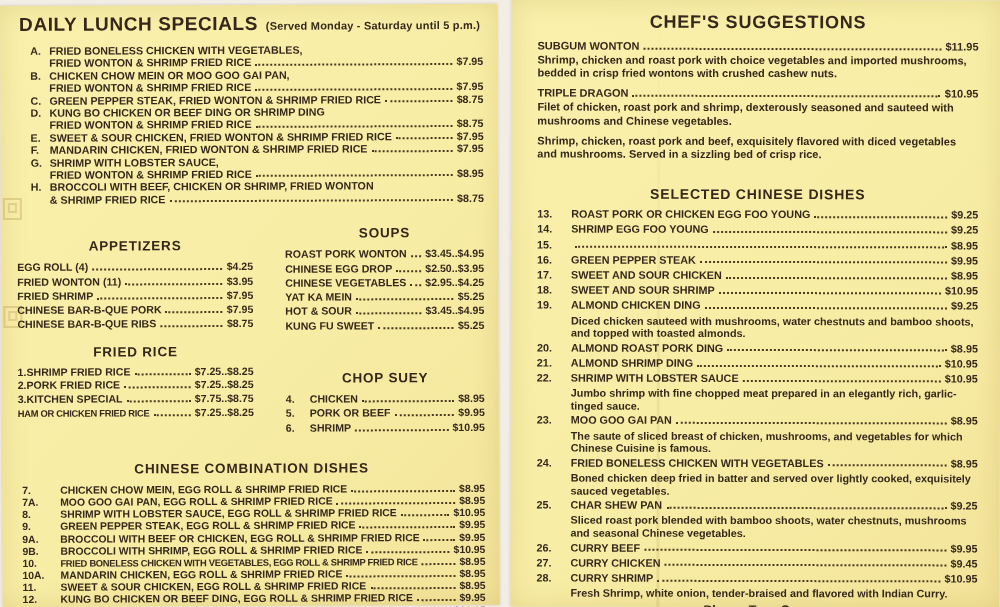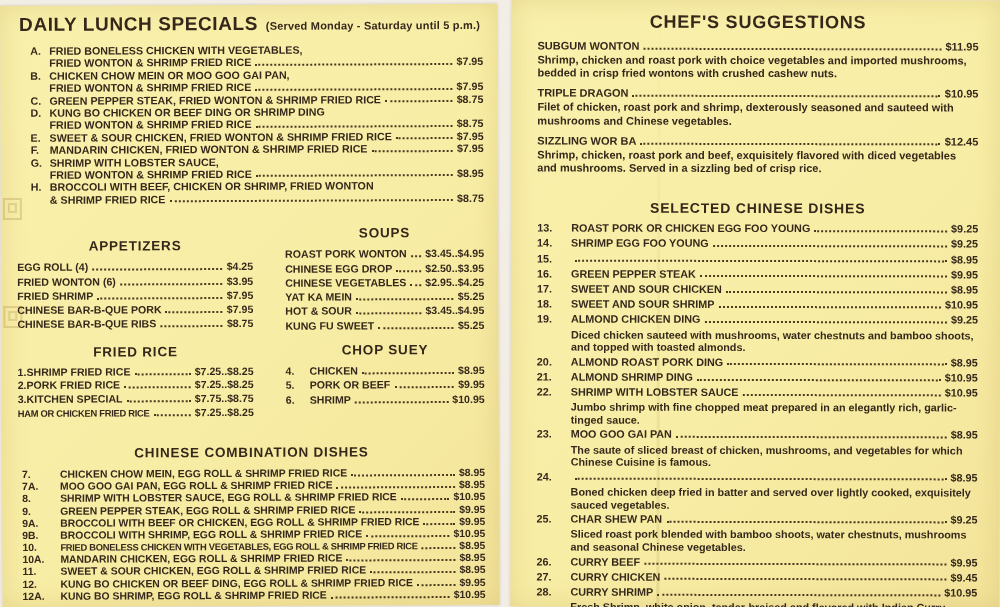--- a/index.html
+++ b/index.html
@@ -44,21 +44,21 @@
 
   
   .cols{display:grid;grid-template-columns:252px 1fr;margin-top:21px}
   .colL{padding-right:16px}
   .colR{padding-left:16px}
   .colL .sec-title{margin-top:13px}
   .list{margin-top:6px;font-size:10.6px;line-height:14.3px}
   .list .prow{align-items:baseline}
   .list .dots{margin-bottom:2px}
   .fried .list{line-height:13.6px}
-  .chop{margin-top:10px}
+  .chop{margin-top:38px}
   .chop .list .num{width:24px}
   .fried{margin-top:13px}
   .sm{font-size:9.4px;letter-spacing:-.3px}
 
   
   .combos{margin-top:26px}
   .combos .list{margin:8px 0 0 4px;font-size:10.4px;line-height:12.15px}
   .combos .num{width:38px}
 
   
@@ -175,21 +175,21 @@
     <div class="colL">
       <div class="appetizers">
         <div class="sec-title" style="margin-top:12px">APPETIZERS</div>
         <div class="list">
             <div class="prow">
               <span class="nm">EGG ROLL (4)</span>
               <span class="dots"></span>
               <span class="pr">$4.25</span>
             </div>
             <div class="prow">
-              <span class="nm">FRIED WONTON (6)</span>
+              <span class="nm">FRIED WONTON (11)</span>
               <span class="dots"></span>
               <span class="pr">$3.95</span>
             </div>
             <div class="prow">
               <span class="nm">FRIED SHRIMP</span>
               <span class="dots"></span>
               <span class="pr">$7.95</span>
             </div>
             <div class="prow">
               <span class="nm">CHINESE BAR-B-QUE PORK</span>
@@ -378,25 +378,20 @@
         <span class="dots"></span>
         <span class="pr">$11.95</span>
       </div>
       <div class="chef-desc">Shrimp, chicken and roast pork with choice vegetables and imported mushrooms, bedded in crisp fried wontons with crushed cashew nuts.</div>
       <div class="prow">
         <span class="nm">TRIPLE DRAGON</span>
         <span class="dots"></span>
         <span class="pr">$10.95</span>
       </div>
       <div class="chef-desc">Filet of chicken, roast pork and shrimp, dexterously seasoned and sauteed with mushrooms and Chinese vegetables.</div>
-      <div class="prow">
-        <span class="nm">SIZZLING WOR BA</span>
-        <span class="dots"></span>
-        <span class="pr">$12.45</span>
-      </div>
       <div class="chef-desc">Shrimp, chicken, roast pork and beef, exquisitely flavored with diced vegetables and mushrooms.  Served in a sizzling bed of crisp rice.</div>
     </div>
 
   <div class="selected">
     <div class="sec-title" style="font-size:14px">SELECTED CHINESE DISHES</div>
     <div class="sel-list">
         <div class="prow">
           <span class="num">13.</span>
           <span class="nm">ROAST PORK OR CHICKEN EGG FOO YOUNG</span>
           <span class="dots"></span>
@@ -459,20 +454,21 @@
         <div class="sel-desc">Jumbo shrimp with fine chopped meat prepared in an elegantly rich, garlic-tinged sauce.</div>
         <div class="prow">
           <span class="num">23.</span>
           <span class="nm">MOO GOO GAI PAN</span>
           <span class="dots"></span>
           <span class="pr">$8.95</span>
         </div>
         <div class="sel-desc">The saute of sliced breast of chicken, mushrooms, and vegetables for which Chinese Cuisine is famous.</div>
         <div class="prow">
           <span class="num">24.</span>
+          <span class="nm">FRIED BONELESS CHICKEN WITH VEGETABLES</span>
           <span class="dots"></span>
           <span class="pr">$8.95</span>
         </div>
         <div class="sel-desc">Boned chicken deep fried in batter and served over lightly cooked, exquisitely sauced vegetables.</div>
         <div class="prow">
           <span class="num">25.</span>
           <span class="nm">CHAR SHEW PAN</span>
           <span class="dots"></span>
           <span class="pr">$9.25</span>
         </div>

